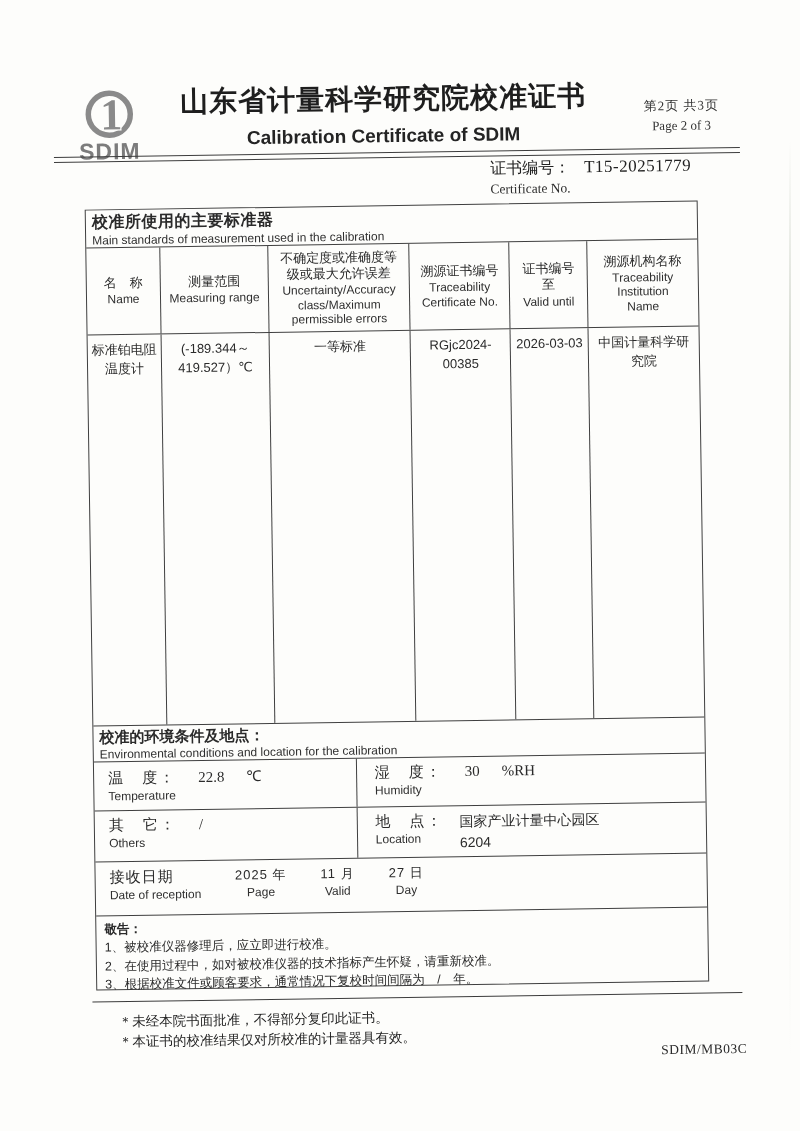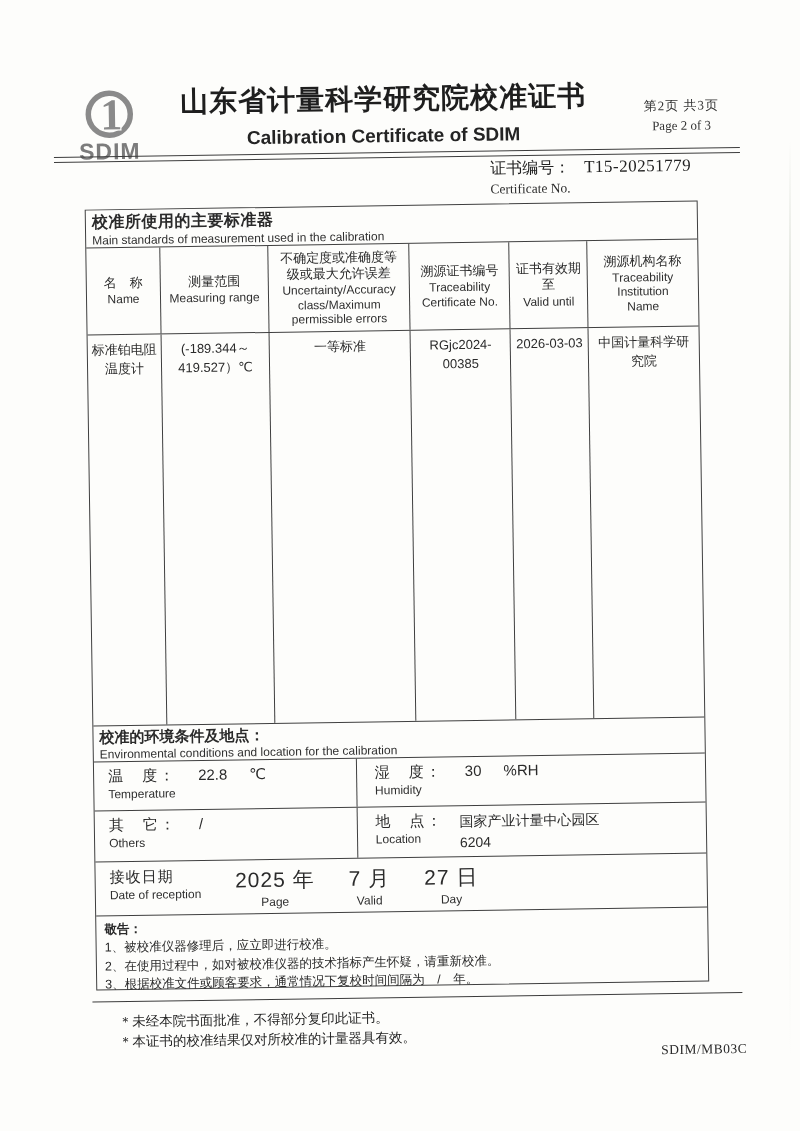--- a/index.html
+++ b/index.html
@@ -53,28 +53,28 @@
   .env-title .zh { font-size:15px; font-weight:600; }
   .env-title .en { font-size:12px; color:#2f2f2f; }
 
   .grid2 { display:grid; grid-template-columns:43% 57%; }
   .grid2 > div { border-right:1.2px solid #3f3f3f; padding:5px 0 0 14px; }
   .grid2 > div:last-child { border-right:none; padding-left:18px; }
   .env-r1 { height:49px; }
   .env-r2 { height:51px; }
   .kvline { display:flex; align-items:baseline; gap:22px; font-size:15px; }
   .kvline .k { letter-spacing:2px; }
-  .kvline .v { font-size:15px; }
+  .kvline .v { font-size:15px;font-family:Liberation Serif, serif; }
   .sub-en { font-size:12px; color:#2f2f2f; margin-top:1px; }
   .loc-flex { display:flex; gap:16px; }
   .loc-val { white-space:pre-line; font-size:14px; line-height:1.5; }
 
   .date-row { height:54px; padding:6px 0 0 14px; display:flex; gap:34px; }
   .date-row .grp { text-align:center; }
-  .date-row .grp .top { font-size:21px; letter-spacing:1px; }
+  .date-row .grp .top { font-size:13px; letter-spacing:1px; }
   .date-row .lab .top { font-size:15px; letter-spacing:1px; text-align:left; }
   .date-row .lab .sub-en { text-align:left; }
 
   .notes-row { height:73px; padding:4px 8px 0 8px; font-size:12.5px; line-height:1.46; }
   .notes-row .nt { font-weight:600; }
 
   
   .foot-rule { position:absolute; left:86px; top:997px; width:650px; border-top:1.4px solid #3c3c3c; }
   .footnotes { position:absolute; left:112px; top:1008px; font-family:"Liberation Serif","DejaVu Serif",serif; font-size:13.5px; line-height:1.45; color:#242424; }
   .form-code { position:absolute; left:600px; top:1046px; width:140px; text-align:right; font-family:"Liberation Serif","DejaVu Serif",serif; font-size:13.5px; letter-spacing:.5px; }
@@ -139,21 +139,21 @@
           <span class="en">Uncertainty/Accuracy
 class/Maximum
 permissible errors</span>
         </div>
         <div>
           <span class="zh">溯源证书编号</span>
           <span class="en">Traceability
 Certificate No.</span>
         </div>
         <div>
-          <span class="zh">证书有效期
+          <span class="zh">证书编号
 至</span>
           <span class="en">Valid until</span>
         </div>
         <div>
           <span class="zh">溯源机构名称</span>
           <span class="en">Traceability
 Institution
 Name</span>
         </div>
       </div>
@@ -219,21 +219,21 @@
       <div class="row date-row">
         <div class="grp lab">
           <div class="top">接收日期</div>
           <div class="sub-en">Date of reception</div>
         </div>
         <div class="grp">
           <div class="top">2025  年</div>
           <div class="sub-en">Page</div>
         </div>
         <div class="grp">
-          <div class="top">7  月</div>
+          <div class="top">11  月</div>
           <div class="sub-en">Valid</div>
         </div>
         <div class="grp">
           <div class="top">27  日</div>
           <div class="sub-en">Day</div>
         </div>
       </div>
 
       <div class="row notes-row">
         <div class="nt">敬告：</div>

